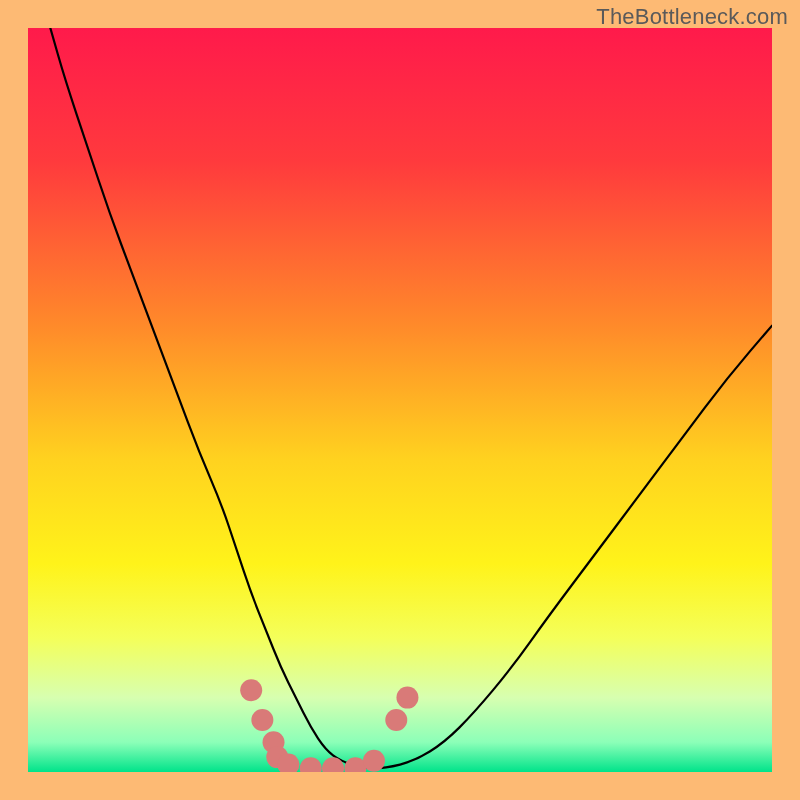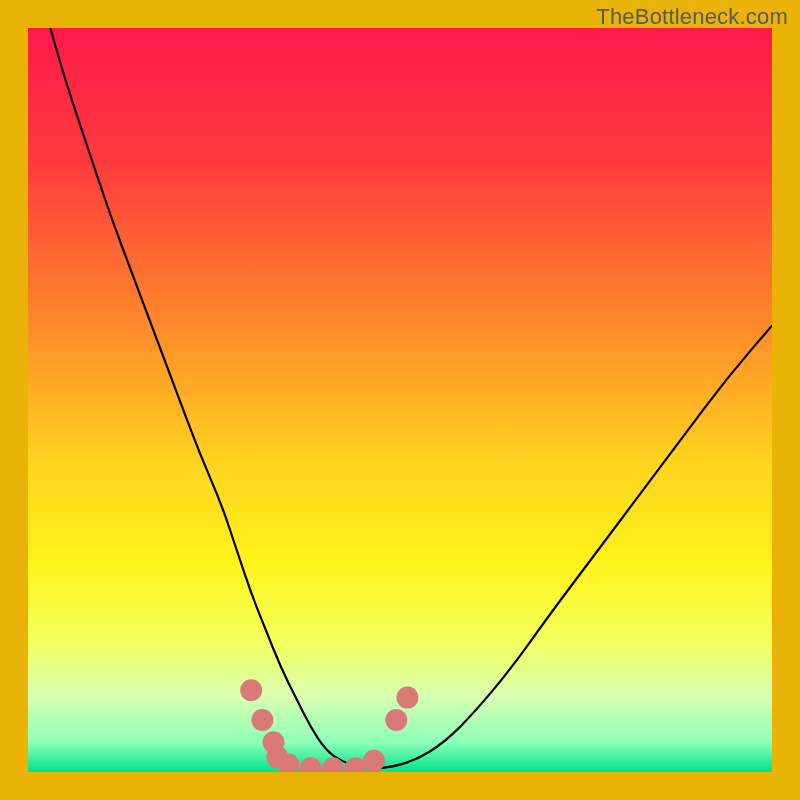--- a/index.html
+++ b/index.html
@@ -8,21 +8,21 @@
     width: 800px;
     height: 800px;
     background: #000;
     font-family: Arial, Helvetica, sans-serif;
     overflow: hidden;
   }
   .frame {
     position: relative;
     width: 800px;
     height: 800px;
-    background: #eab308;
+    background: #fdba74;
   }
   .attribution {
     position: absolute;
     top: 4px;
     right: 12px;
     color: #5a5a5a;
     font-size: 22px;
     letter-spacing: 0.2px;
     z-index: 10;
   }

